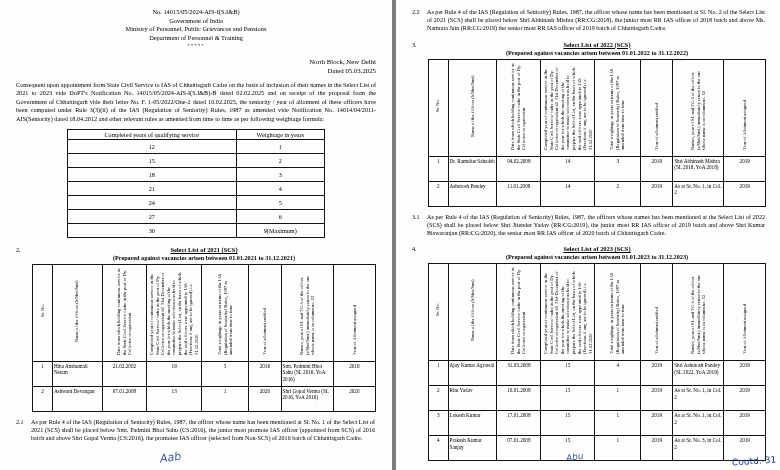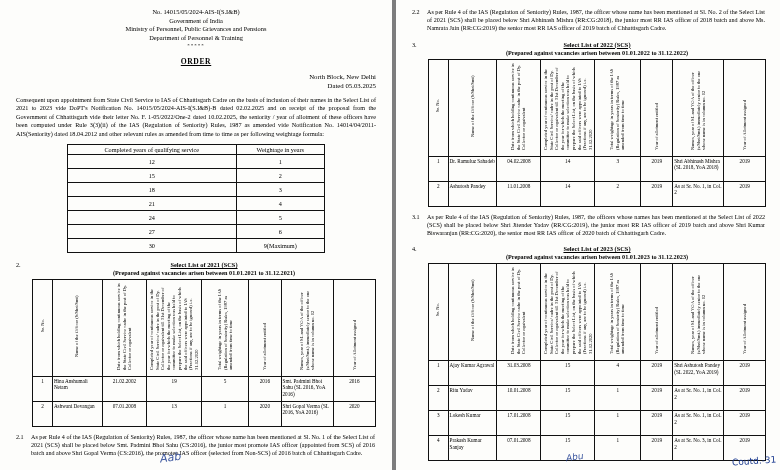--- a/index.html
+++ b/index.html
@@ -173,21 +173,20 @@
   <div class="sheet sheet-left">
 
     <div class="center hdr-block">
       <div class="t7">No. 14015/05/2024-AIS-I(S.I&amp;B)</div>
       <div class="t7">Government of India</div>
       <div class="t7">Ministry of Personnel, Public Grievances and Pensions</div>
       <div class="t7">Department of Personnel &amp; Training</div>
       <div class="stars">*****</div>
     </div>
 
-    <div class="center order-title">ORDER</div>
 
     <div class="right addr">
       <div>North Block, New Delhi</div>
       <div>Dated 05.03.2025</div>
     </div>
 
     <p class="body">Consequent upon appointment from State Civil Service to IAS of Chhattisgarh Cadre on the basis of inclusion of their names in the Select List of 2021 to 2023 vide DoPT's Notification No. 14015/05/2024-AIS-I(S.I&amp;B)-B dated 02.02.2025 and on receipt of the proposal from the Government of Chhattisgarh vide their letter No. F. 1-05/2022/One-2 dated 10.02.2025, the seniority / year of allotment of these officers have been computed under Rule 3(3)(ii) of the IAS (Regulation of Seniority) Rules, 1987 as amended vide Notification No. 14014/04/2011-AIS(Seniority) dated 18.04.2012 and other relevant rules as amended from time to time as per following weightage formula:</p>
 
     <table class="grid wtable">
       <thead>

